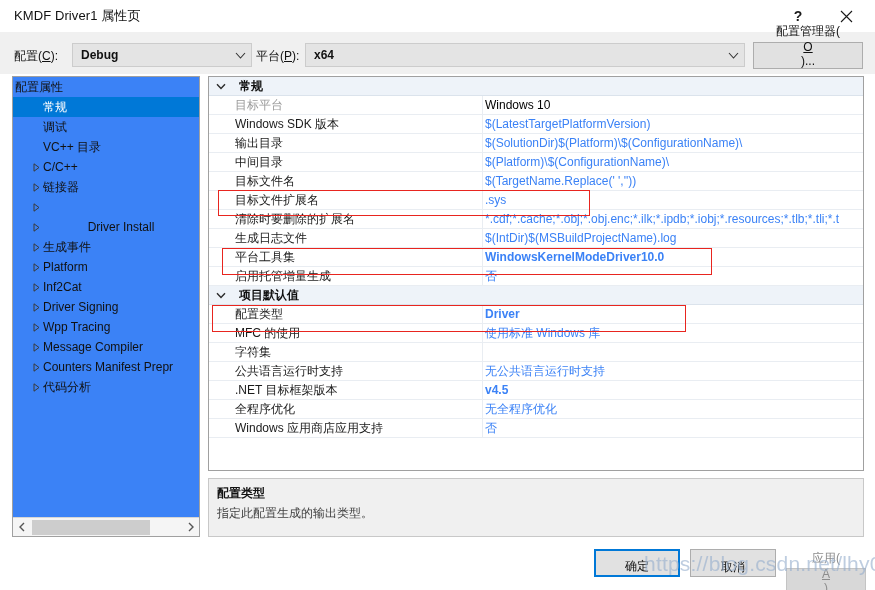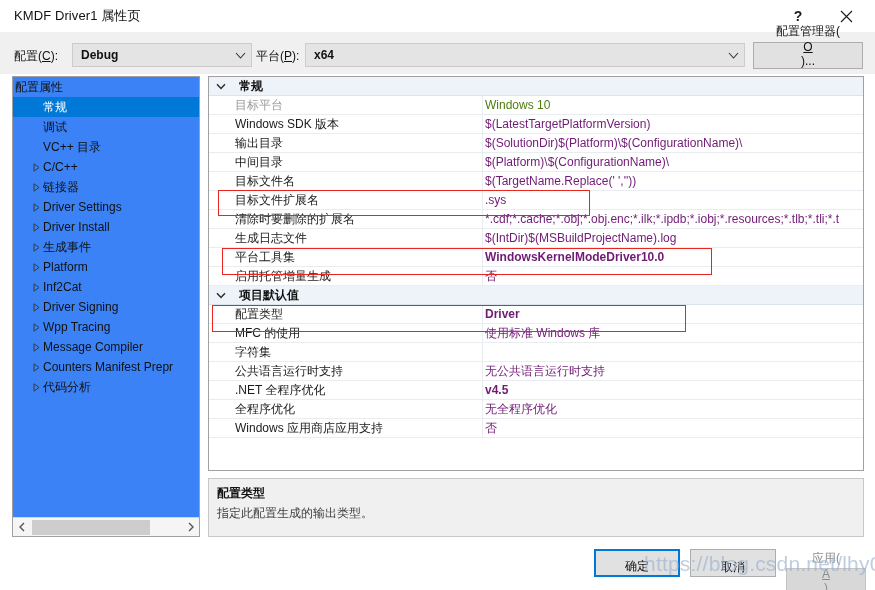--- a/index.html
+++ b/index.html
@@ -112,25 +112,25 @@
   .prow .twist {
     position:absolute; left:4px; top:0; width:16px; height:19px;
     display:flex; align-items:center; justify-content:center; color:#2b2b2b; font-size:10px;
   }
   .prow .pname {
     position:absolute; left:26px; top:0; font-size:12px; color:#1a1a1a;
     overflow:hidden;
   }
   .prow.section .pname { left:30px; font-weight:bold; color:#111; }
   .prow .pval {
-    position:absolute; left:276px; top:0; right:0; font-size:12px; color:#701a75;
+    position:absolute; left:276px; top:0; right:0; font-size:12px; color:#3b82f6;
     overflow:hidden; text-overflow:clip;
   }
   .prow .pval.bold { font-weight:bold; }
-  .prow .pval.dim { color:#4d7c0f; }
+  .prow .pval.dim { color:#000000; }
   .prow .pname.dim { color:#9a9a9a; }
   .prow .vsep {
     position:absolute; left:273px; top:0; width:1px; height:19px; background:#e9edf2;
   }
 
   
   .desc-panel {
     position:absolute; left:208px; top:478px; width:656px; height:59px;
     background:#f0f0f0; border:1px solid #c8c8c8; padding:6px 8px;
   }
@@ -242,29 +242,28 @@
             </svg>
           </span>
           <span class="tlabel" style="margin-left: 30px;">链接器</span>
         </div>
         <div class="tree-item">
           <span class="tw" style="left: 14px;">
             <svg width="9" height="9" viewBox="0 0 9 9">
               <path d="M2 0.8 L7 4.5 L2 8.2 Z" fill="none" stroke="#3a3a3a" stroke-width="1"></path>
             </svg>
           </span>
-          <span class="tlabel" style="margin-left: 30px;">Driver Settings</span>
-        </div>
-        <div class="tree-item">
-          <span class="tw" style="left: 14px;">
-            <svg width="9" height="9" viewBox="0 0 9 9">
-              <path d="M2 0.8 L7 4.5 L2 8.2 Z" fill="none" stroke="#3a3a3a" stroke-width="1"></path>
-            </svg>
-          </span>
-          <span class="tlabel" style="margin-left: 30px;">Driver Install</span>
+        </div>
+        <div class="tree-item">
+          <span class="tw" style="left: 14px;">
+            <svg width="9" height="9" viewBox="0 0 9 9">
+              <path d="M2 0.8 L7 4.5 L2 8.2 Z" fill="none" stroke="#3a3a3a" stroke-width="1"></path>
+            </svg>
+          </span>
+          <span class="tlabel" style="margin-left: 30px; text-align: center;">Driver Install</span>
         </div>
         <div class="tree-item">
           <span class="tw" style="left: 14px;">
             <svg width="9" height="9" viewBox="0 0 9 9">
               <path d="M2 0.8 L7 4.5 L2 8.2 Z" fill="none" stroke="#3a3a3a" stroke-width="1"></path>
             </svg>
           </span>
           <span class="tlabel" style="margin-left: 30px;">生成事件</span>
         </div>
         <div class="tree-item">
@@ -424,21 +423,21 @@
           <span class="pname">字符集</span>
           <span class="pval"></span>
         </div>
         <div class="prow">
           <span class="vsep"></span>
           <span class="pname">公共语言运行时支持</span>
           <span class="pval">无公共语言运行时支持</span>
         </div>
         <div class="prow">
           <span class="vsep"></span>
-          <span class="pname">.NET 全程序优化</span>
+          <span class="pname">.NET 目标框架版本</span>
           <span class="pval bold">v4.5</span>
         </div>
         <div class="prow">
           <span class="vsep"></span>
           <span class="pname">全程序优化</span>
           <span class="pval">无全程序优化</span>
         </div>
         <div class="prow">
           <span class="vsep"></span>
           <span class="pname">Windows 应用商店应用支持</span>

